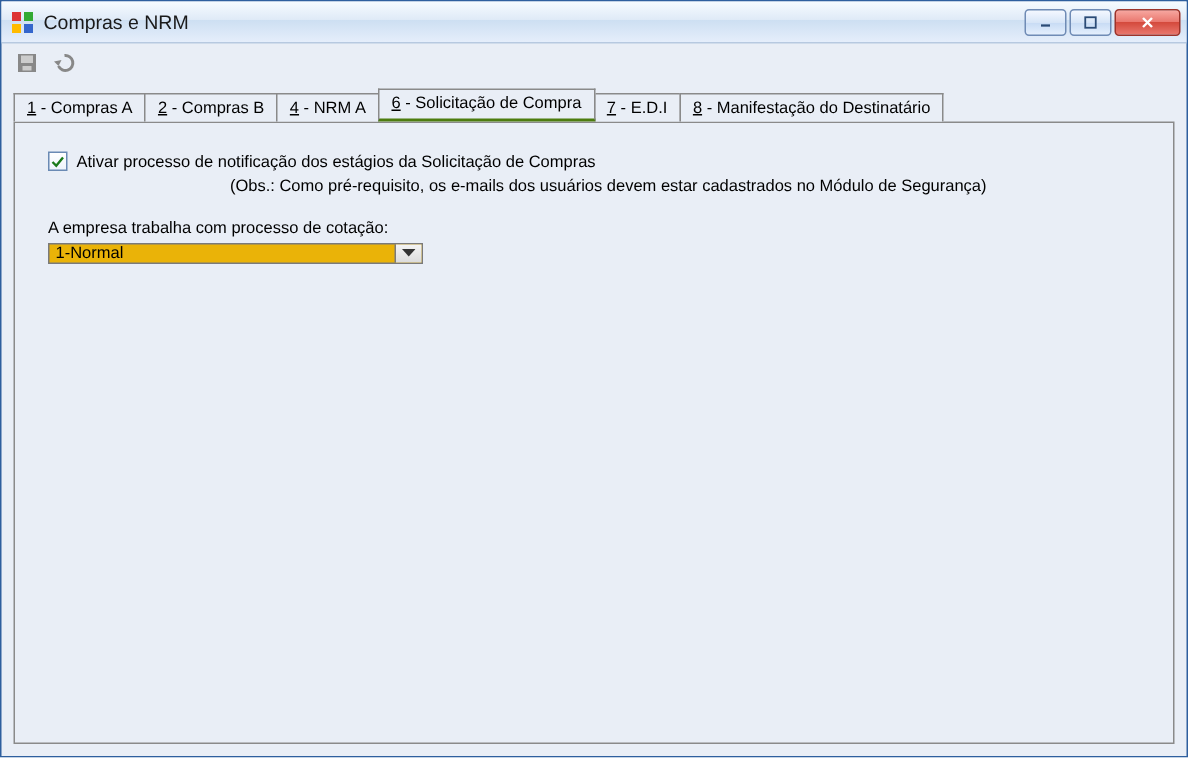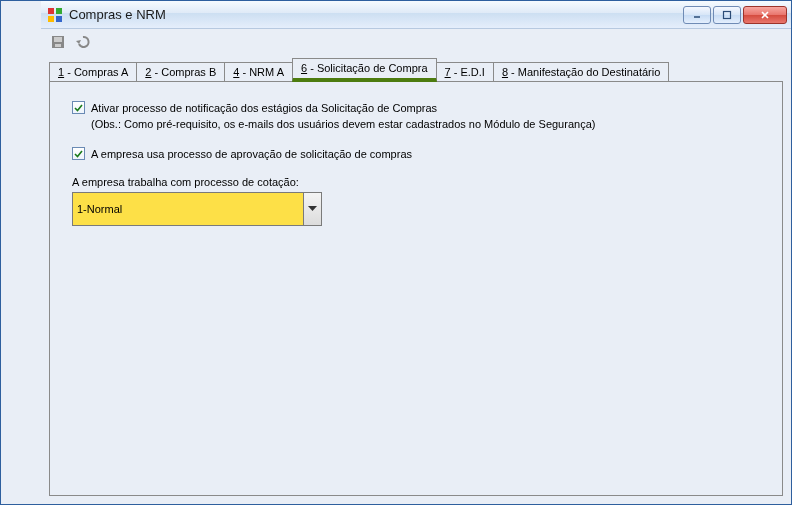--- a/index.html
+++ b/index.html
@@ -11,21 +11,20 @@
   }
   .window {
     width: 792px;
     height: 505px;
     box-sizing: border-box;
     border: 1px solid #2e5f9e;
     background: #e9eef6;
     display: flex;
     flex-direction: column;
     position: relative;
-    padding-left: 40px;
   }
   
   .titlebar {
     height: 28px;
     background: linear-gradient(to bottom, #f6fbff 0%, #dfeaf7 45%, #cddff2 46%, #e5eefb 100%);
     border-bottom: 1px solid #b7c9e0;
     display: flex;
     align-items: center;
     padding: 0 4px 0 6px;
     box-sizing: border-box;
@@ -106,21 +105,21 @@
     background: #e9eef6;
     position: relative;
     top: 1px;
     margin-right: -1px;
   }
   .tab.active {
     background: #e9eef6;
     z-index: 2;
     top: 0;
     padding-bottom: 4px;
-    border-bottom: 4px solid #4d7c0f;
+    border-bottom: 2px solid #4d7c0f;
   }
   .tab .u { text-decoration: underline; }
   .tabpanel {
     flex: 1;
     border: 1px solid #8a8a8a;
     background: #e9eef6;
     padding: 18px 22px;
     box-sizing: border-box;
   }
 
@@ -140,31 +139,32 @@
     display: flex;
     align-items: center;
     justify-content: center;
     margin-top: 1px;
   }
   .checkbox svg { display: block; }
   .obs {
     margin-left: 19px;
     margin-bottom: 16px;
     color: #000;
+    text-align: center;
   }
   .label-block {
     margin-top: 14px;
   }
   .select {
     margin-top: 4px;
     display: flex;
     width: 250px;
-    height: 34px;
+    height: 14px;
     border: 1px solid #7a7a7a;
-    background: #fde047;
+    background: #eab308;
     box-sizing: border-box;
     align-items: stretch;
   }
   .select .value {
     flex: 1;
     padding: 2px 4px;
     font-size: 11px;
     display: flex;
     align-items: center;
   }
@@ -242,28 +242,20 @@
       <div class="row">
         <div class="checkbox">
           <svg width="11" height="11" viewBox="0 0 11 11">
               <polyline points="2,6 4.5,8.5 9,3" fill="none" stroke="#1a7a1a" stroke-width="1.6"></polyline>
             </svg>
         </div>
         <span>Ativar processo de notificação dos estágios da Solicitação de Compras</span>
       </div>
       <div class="obs">(Obs.: Como pré-requisito, os e-mails dos usuários devem estar cadastrados no Módulo de Segurança)</div>
 
-      <div class="row" style="margin-bottom:16px;">
-        <div class="checkbox">
-          <svg width="11" height="11" viewBox="0 0 11 11">
-              <polyline points="2,6 4.5,8.5 9,3" fill="none" stroke="#1a7a1a" stroke-width="1.6"></polyline>
-            </svg>
-        </div>
-        <span>A empresa usa processo de aprovação de solicitação de compras</span>
-      </div>
 
       <div class="label-block">A empresa trabalha com processo de cotação:</div>
       <div class="select">
         <div class="value">1-Normal</div>
         <div class="dd-btn">
           <svg width="9" height="6" viewBox="0 0 9 6">
               <polygon points="0,0 9,0 4.5,5" fill="#333"></polygon>
             </svg>
         </div>
       </div>

